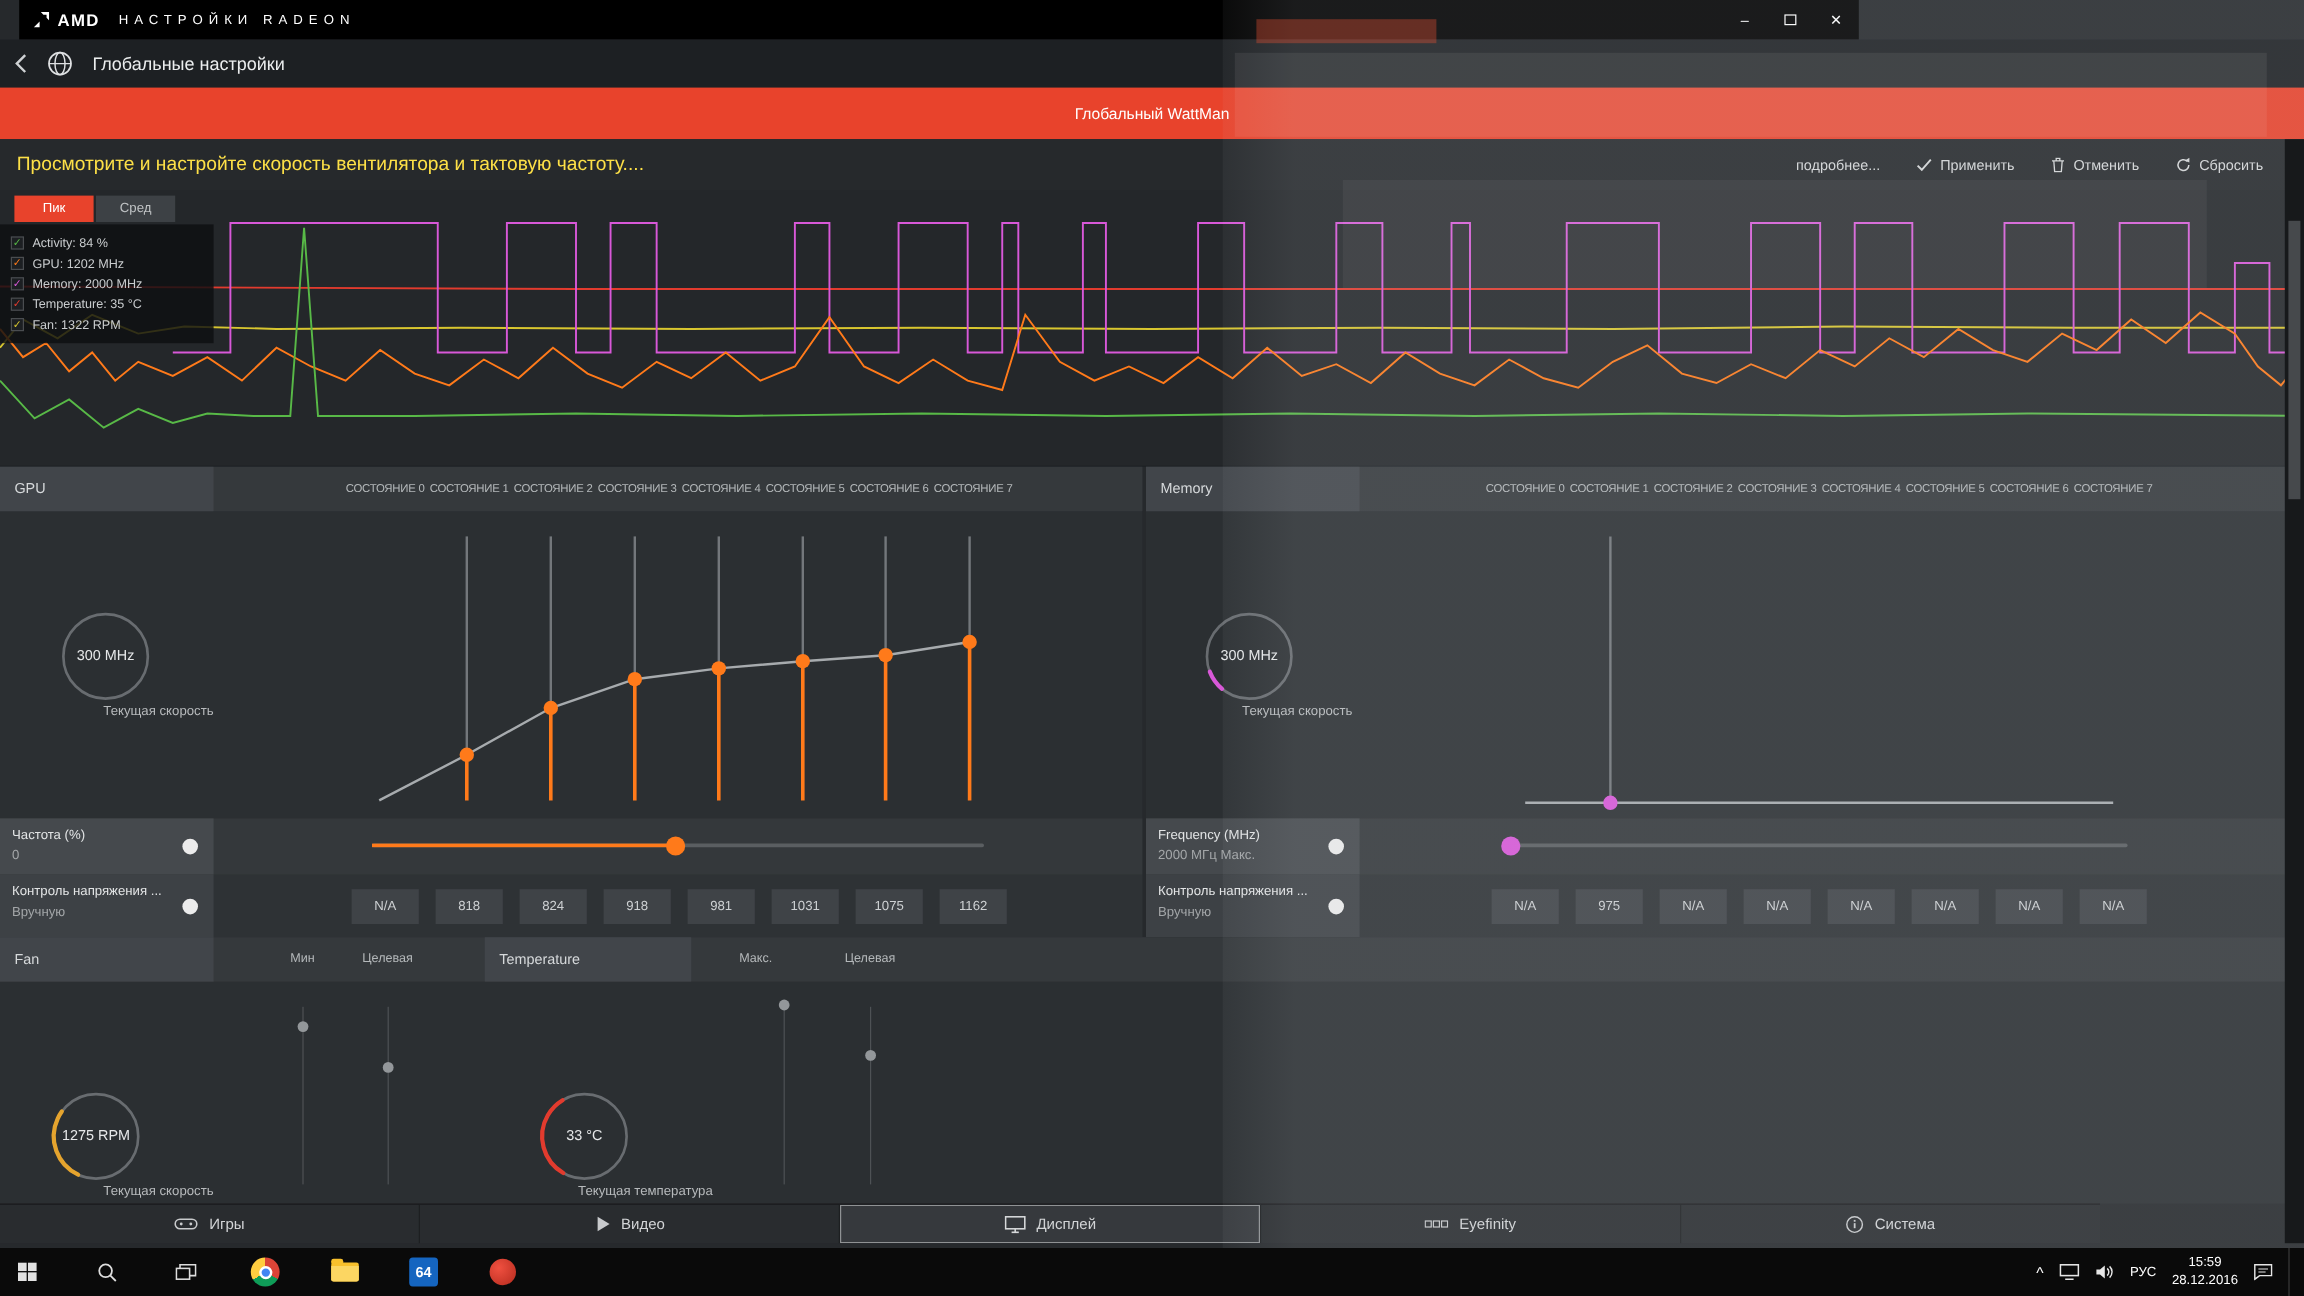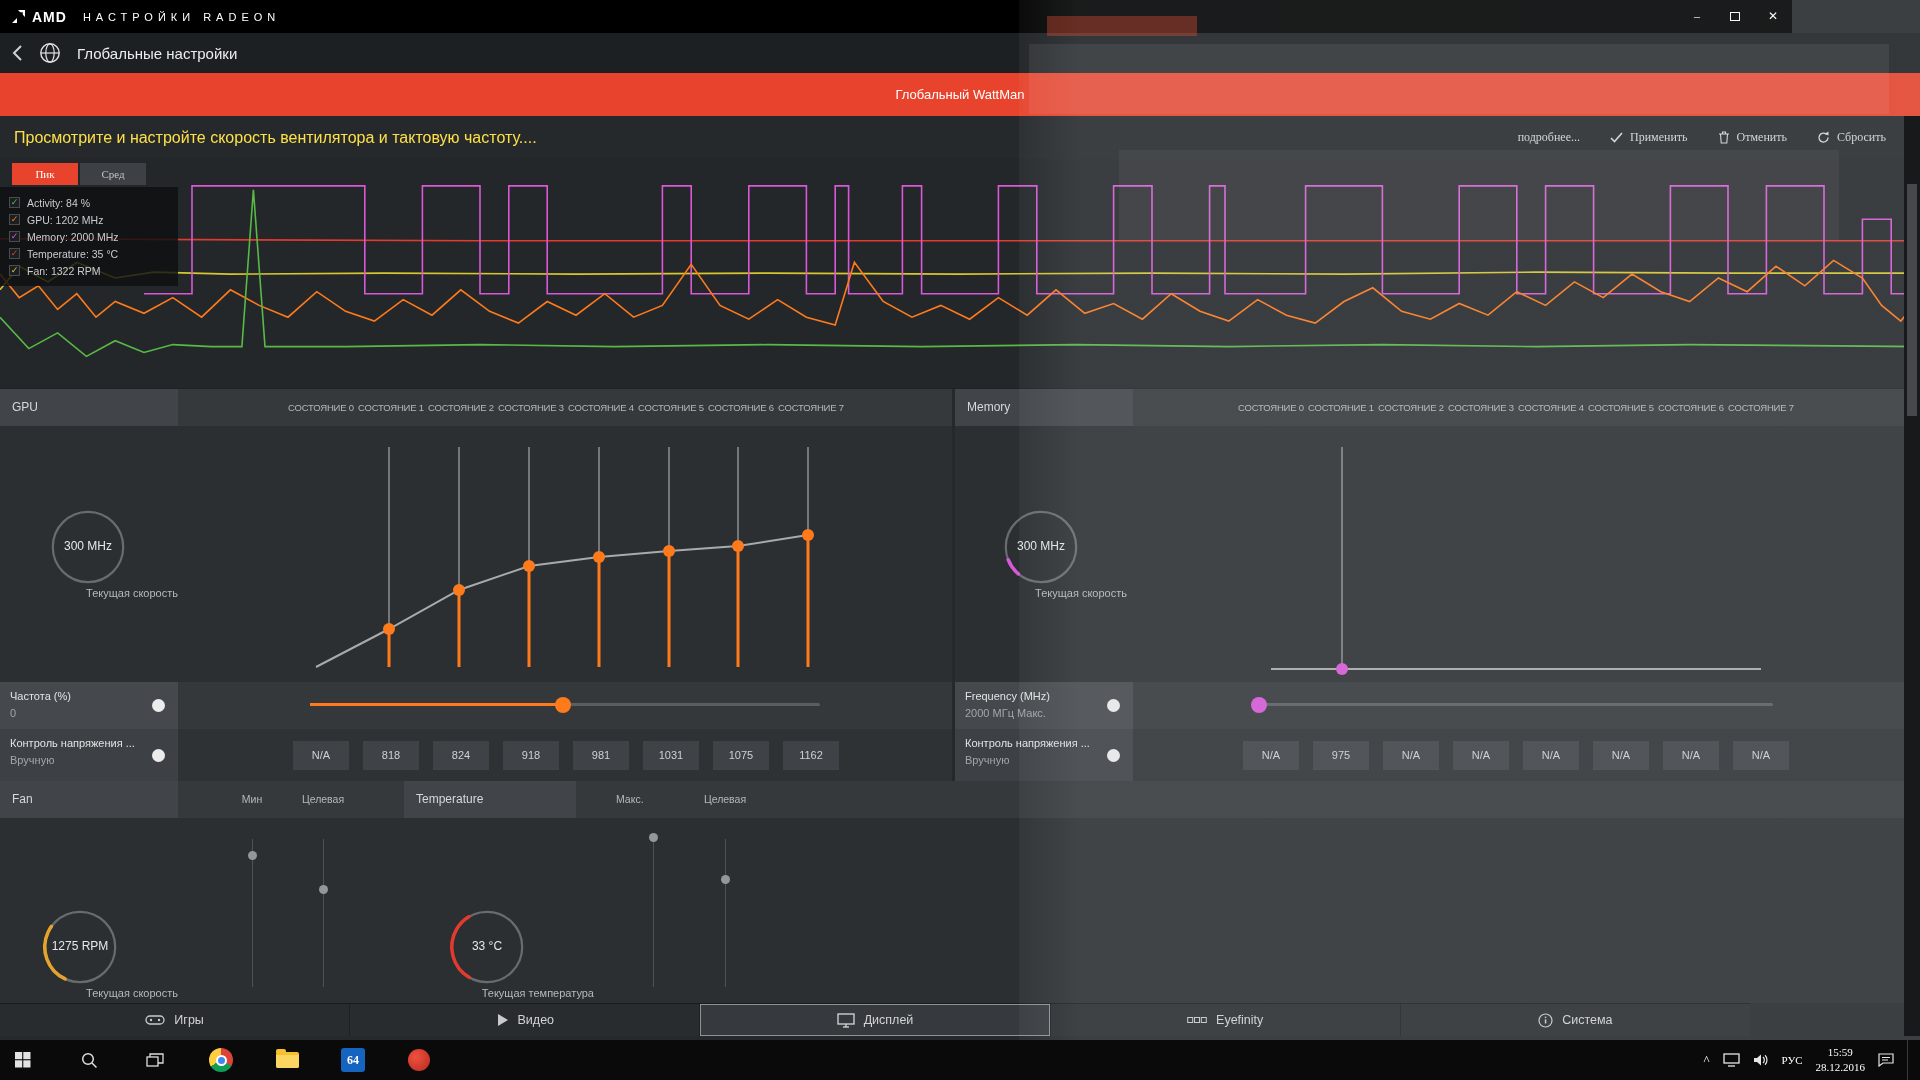--- a/index.html
+++ b/index.html
@@ -1,19 +1,19 @@
 <!DOCTYPE html>
 <html><head>
 <meta charset="utf-8">
 <style>
   *{margin:0;padding:0;box-sizing:border-box}
   html,body{width:1920px;height:1080px;overflow:hidden}
   body{position:relative;background:#26292c;font-family:"Liberation Sans",sans-serif;color:#ddd}
   .abs{position:absolute}
-  button{font-family:Liberation Serif, serif;border:none;background:none;color:inherit;cursor:pointer;padding:0}
+  button{font-family:Liberation Sans, sans-serif;border:none;background:none;color:inherit;cursor:pointer;padding:0}
   
   .winbtn{width:38px;height:33px;display:flex;align-items:center;justify-content:center;color:#fff;font-size:12px}
   
   .bigtab{display:flex;align-items:center;justify-content:center;font-size:13px;height:43px}
   
   .tbtn{display:flex;align-items:center;gap:7px;font-size:12px;color:#d5d7d8}
   
   .lgrow{display:flex;align-items:center;gap:7px;height:17px}
   .sw{width:11px;height:11px;background:#1c1f22;border:1px solid #4a4d50;font-size:9px;line-height:9px;text-align:center}
   .lglb{font-size:10.5px;color:#c9ccce;white-space:nowrap}
@@ -32,21 +32,21 @@
   
   .navcell{flex:1 1 0;display:flex;align-items:center;justify-content:center;gap:9px;font-size:12.5px;color:#d2d4d6;border-right:1px solid #1d1f21;height:100%}
   .navcell.active{background:#36393d;box-shadow:inset 0 0 0 1px #8f9294}
   
   .tbicon{width:46px;height:40px;display:flex;align-items:center;justify-content:center}
   .trayicon{display:flex;align-items:center;justify-content:center}
 </style>
 </head>
 <body>
 
-<div class="abs" style="left:0;top:0;width:1792px;height:33px;background:#000;display:flex;align-items:center;">
+<div class="abs" style="left:16px;top:0;width:1533px;height:33px;background:#000;display:flex;align-items:center;">
   <span style="display:flex;align-items:center;gap:7px;margin-left:12px;">
     <svg width="13" height="13" viewBox="0 0 13 13">
         <path d="M0 13L5 8V13H0ZM6 0H13V7L10.8 4.8V2.2H8.2L6 0Z" fill="#fff"></path>
       </svg>
     <span style="font-weight:bold;font-size:14px;color:#fff;letter-spacing:1px;">AMD</span>
   </span>
   <span style="margin-left:16px;font-size:11px;letter-spacing:5px;color:#fff;">НАСТРОЙКИ RADEON</span>
   <span style="margin-left:auto;display:flex;height:100%;">
     <button class="winbtn">
         <span>–</span>

